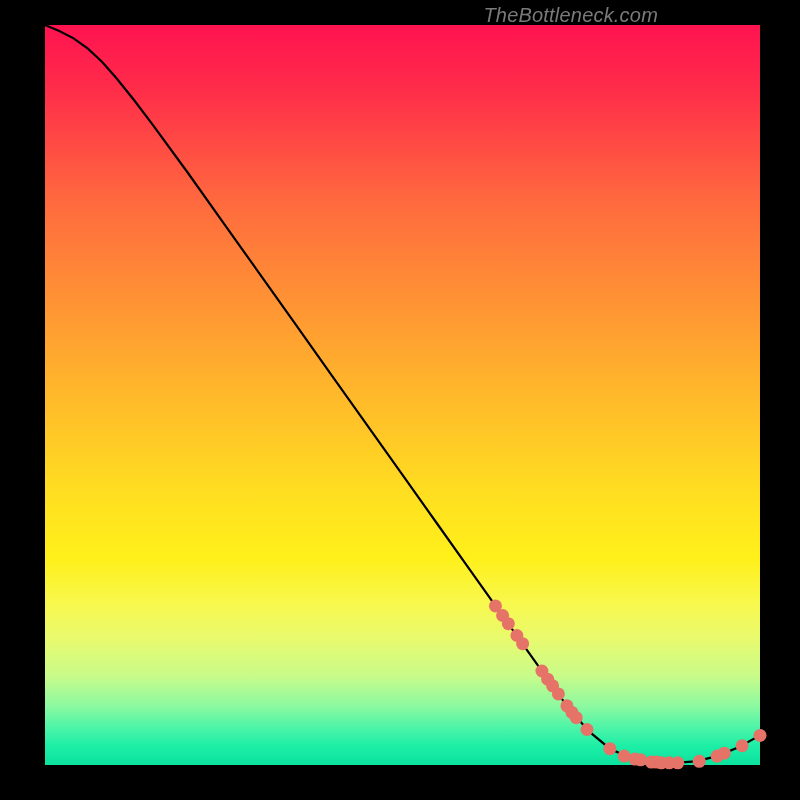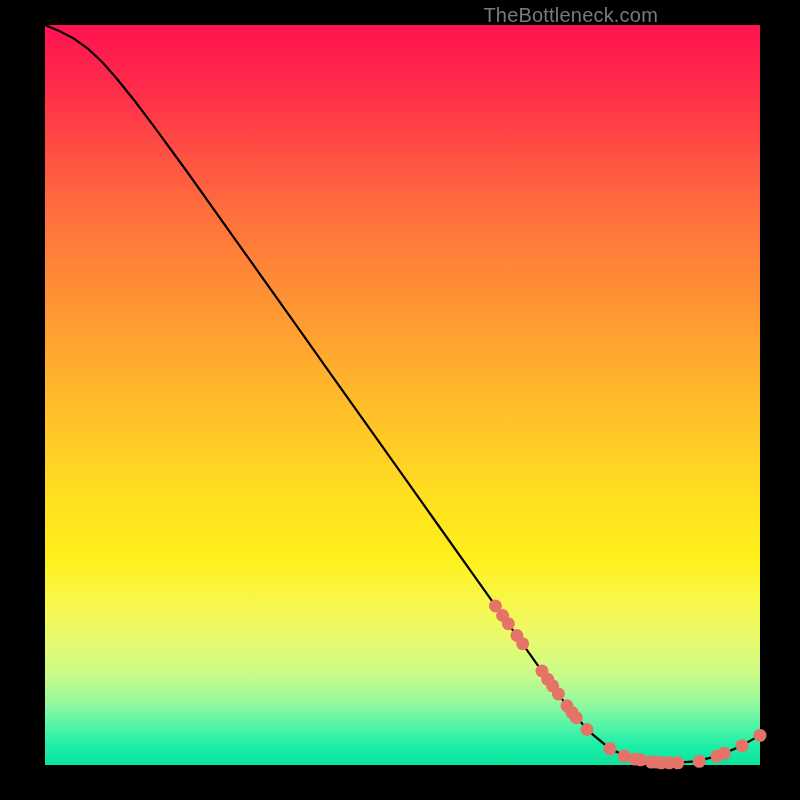--- a/index.html
+++ b/index.html
@@ -9,20 +9,21 @@
     height: 800px;
     background: #000;
     font-family: Arial, Helvetica, sans-serif;
     overflow: hidden;
   }
   .stage {
     position: relative;
     width: 696px;
     height: 800px;
     background: #000;
+    font-style: italic;
   }
   .plot-area {
     position: absolute;
     left: 45px;
     top: 25px;
     width: 715px;
     height: 740px;
     
     background: linear-gradient(
       to bottom,

